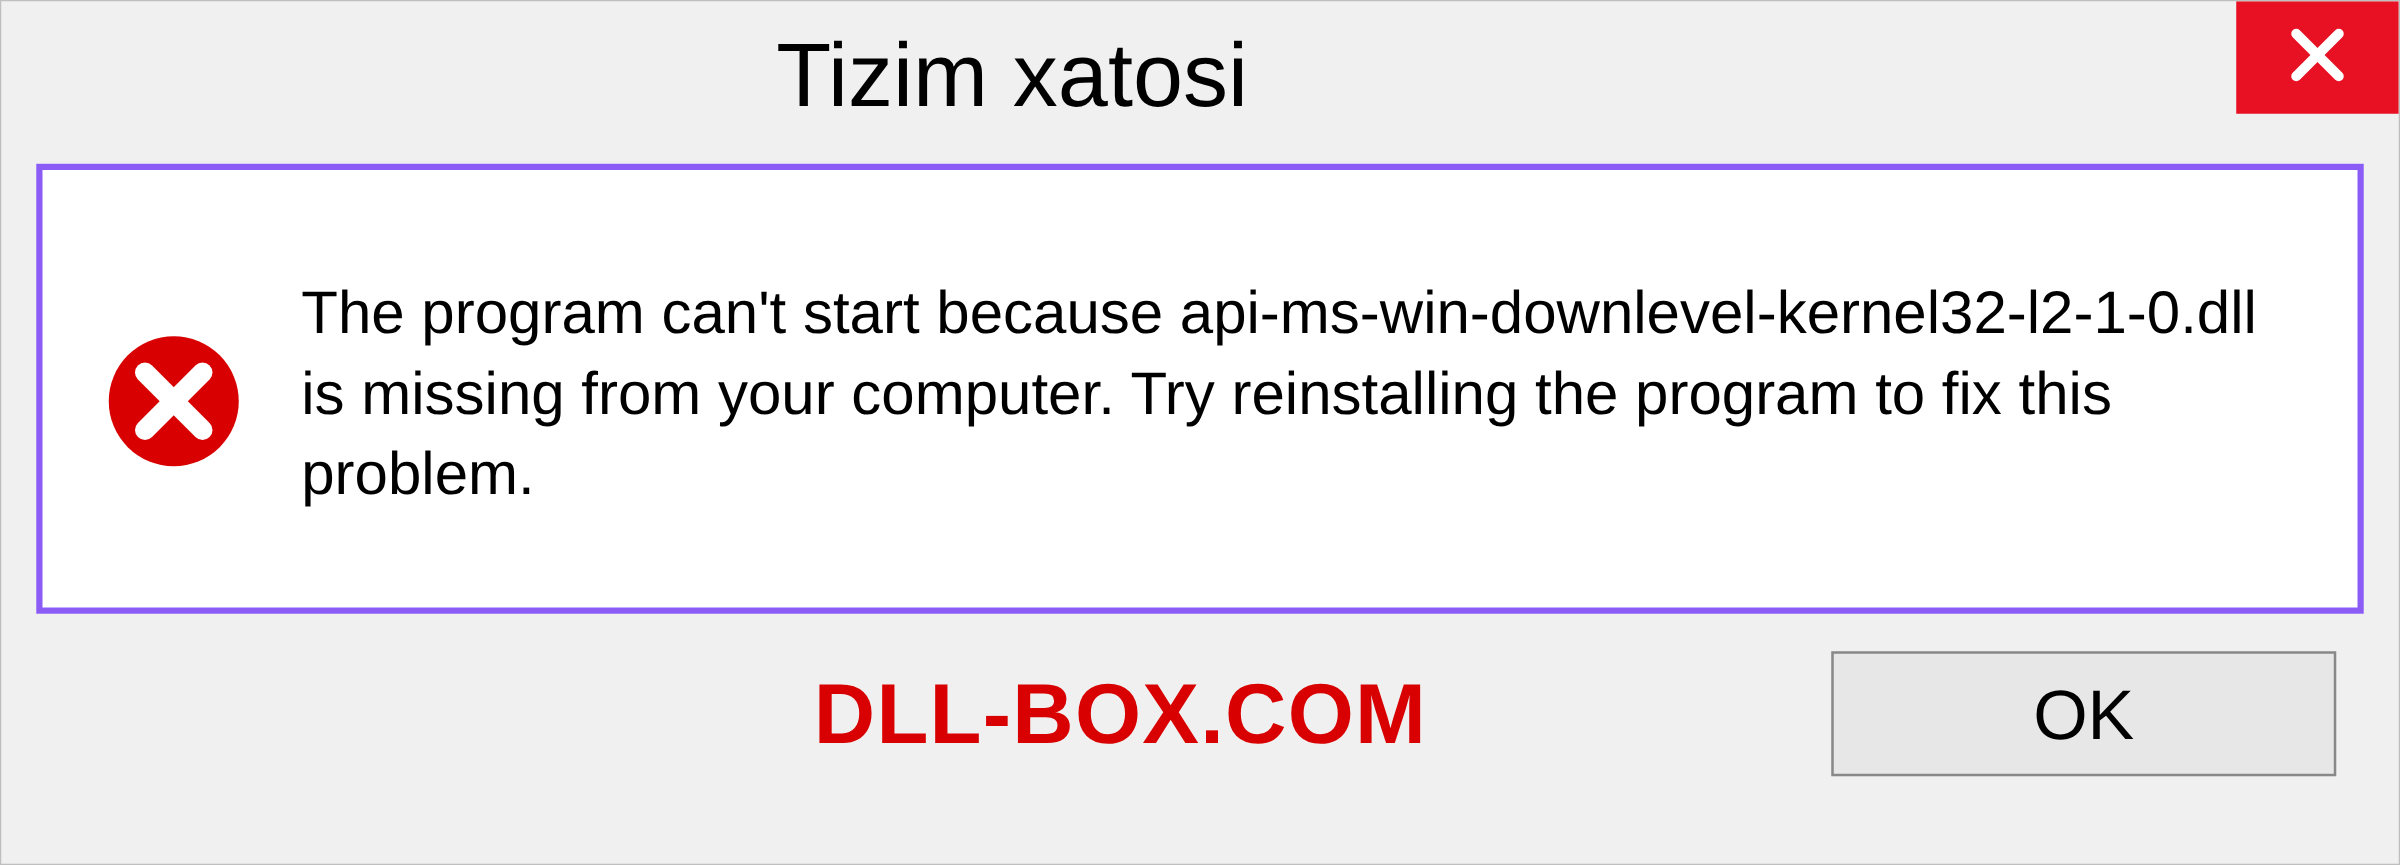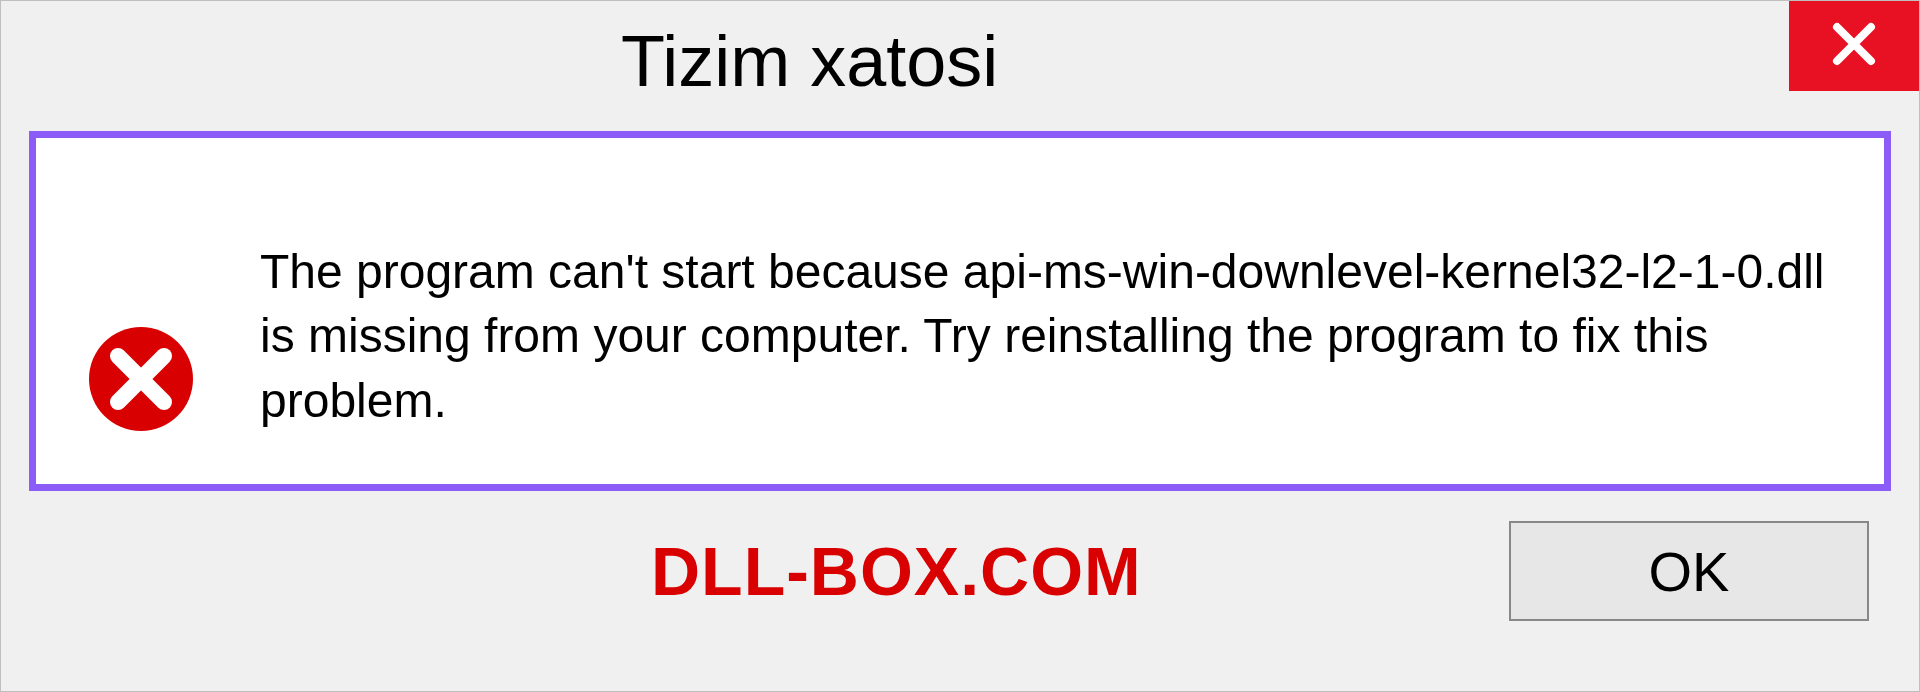--- a/index.html
+++ b/index.html
@@ -39,25 +39,25 @@
     justify-content: center;
     cursor: pointer;
   }
   .close-btn svg {
     width: 50px;
     height: 50px;
   }
   .content-panel {
     margin: 10px 28px 0 28px;
     background: #fff;
-    border: 7px solid #8b5cf6;
+    border: 5px solid #8b5cf6;
     padding: 60px 50px 50px 50px;
     display: flex;
-    align-items: flex-end;
-    gap: 64px;
+    align-items: center;
+    gap: 47px;
     height: 360px;
   }
   .error-icon {
     flex-shrink: 0;
     width: 110px;
     height: 110px;
     margin-top: 10px;
   }
   .error-icon svg {
     width: 110px;
@@ -78,21 +78,21 @@
   }
   .watermark {
     font-size: 68px;
     font-weight: 800;
     color: #d80000;
     font-family: Arial, sans-serif;
     letter-spacing: 1px;
     margin-left: 600px;
   }
   .ok-btn {
-    width: 360px;
+    width: 404px;
     height: 100px;
     background: #e7e7e7;
     border: 2px solid #888;
     font-size: 56px;
     font-family: "Segoe UI", Arial, sans-serif;
     color: #000;
     cursor: pointer;
     display: flex;
     align-items: center;
     justify-content: center;

